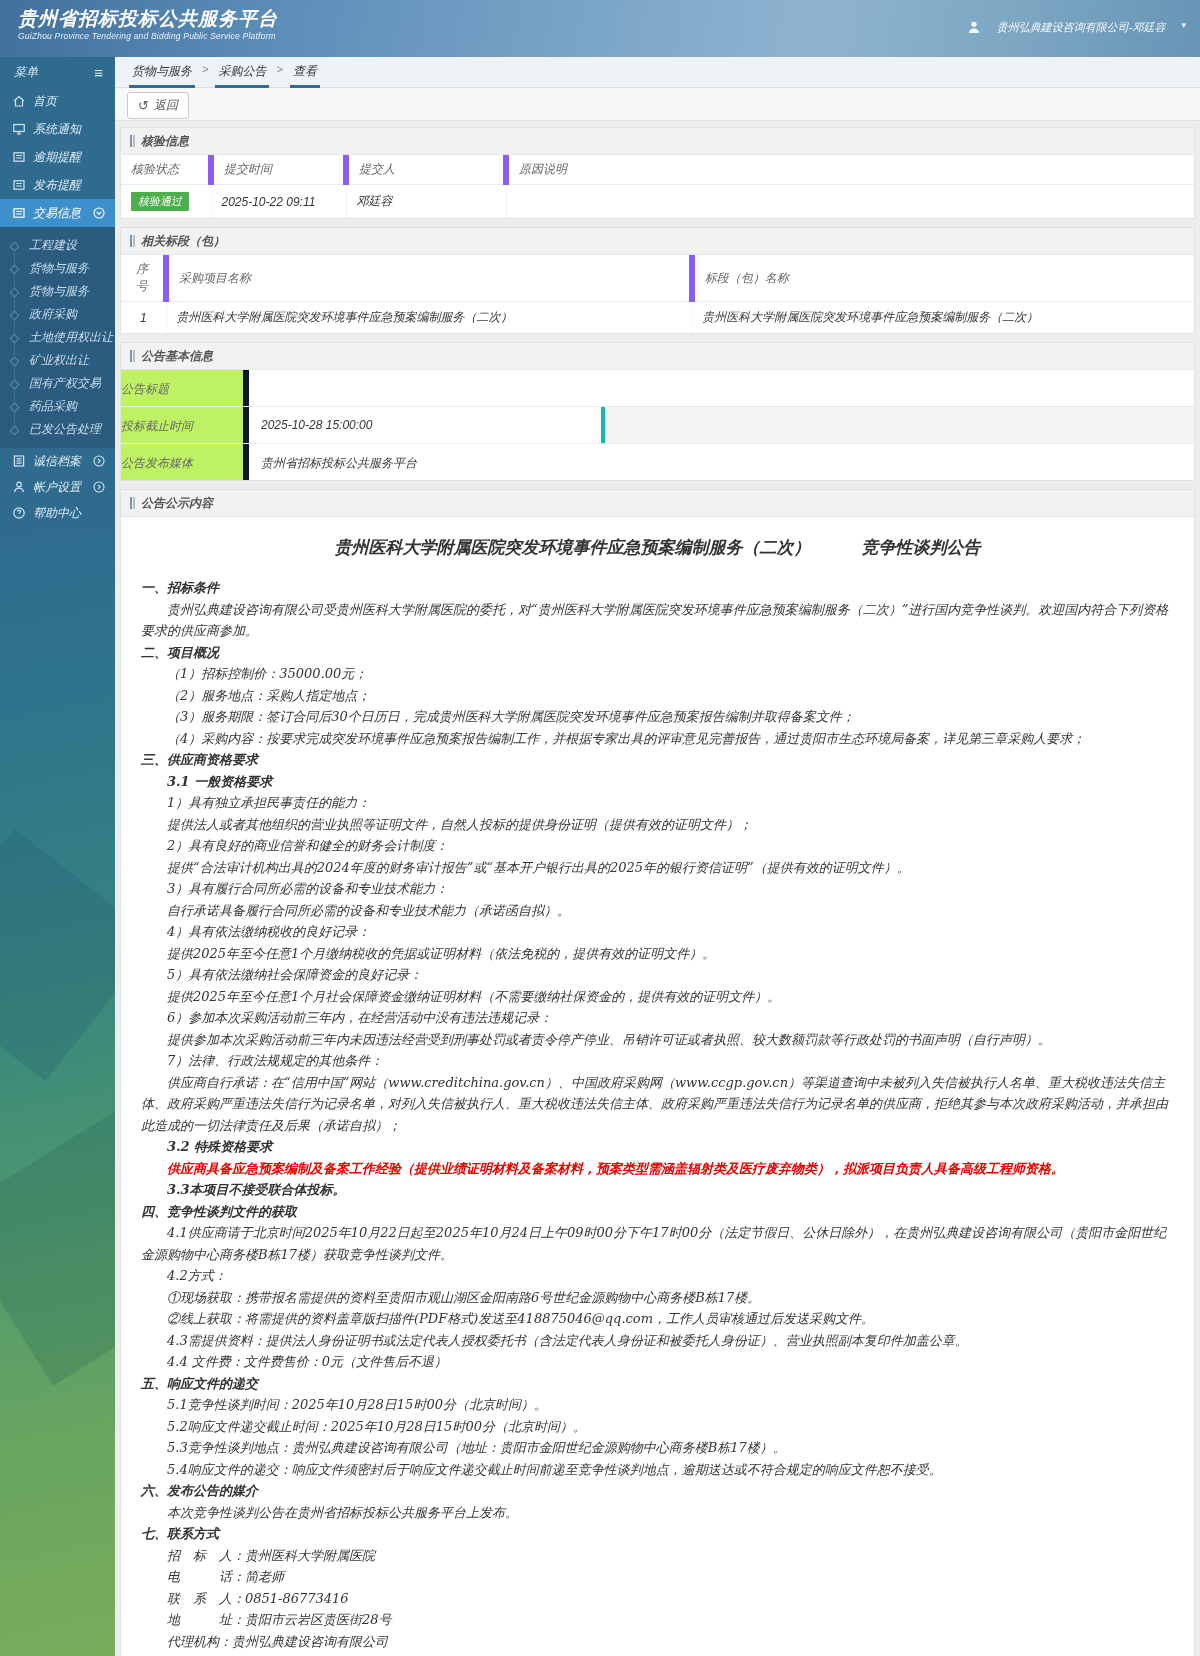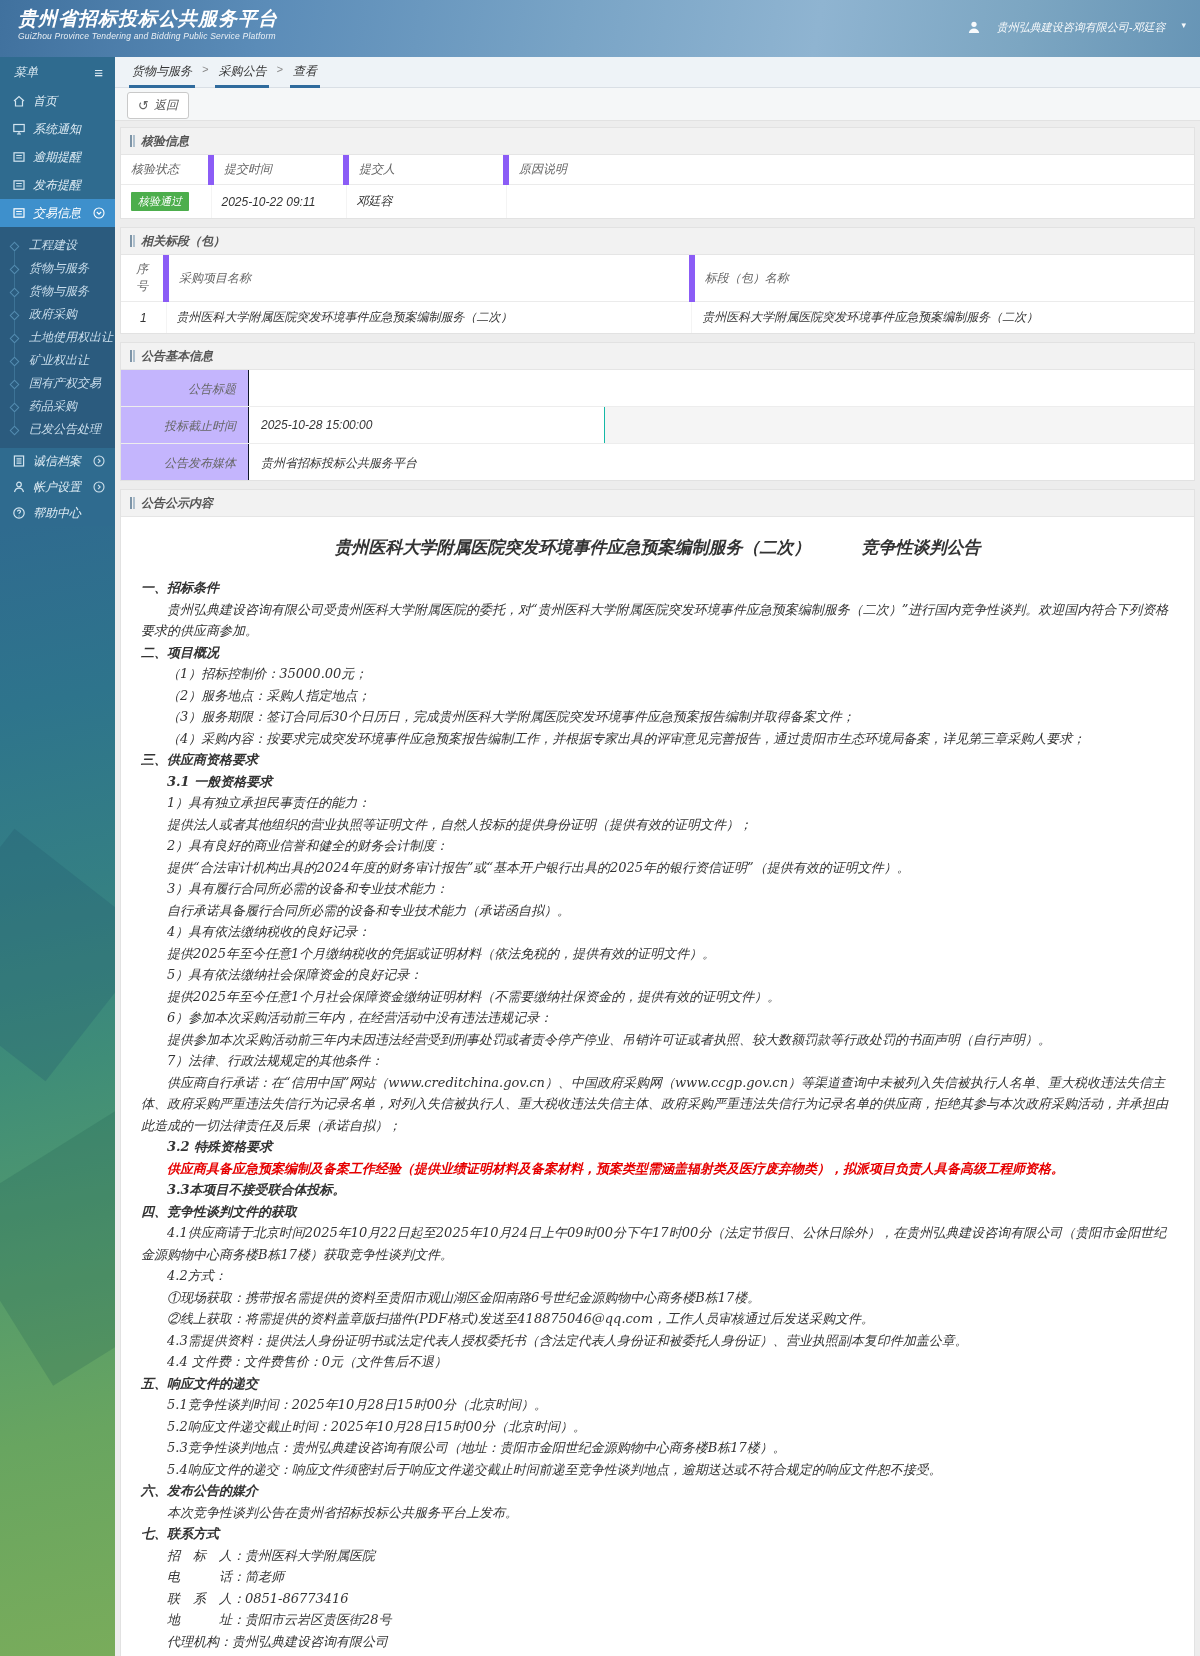--- a/index.html
+++ b/index.html
@@ -59,25 +59,25 @@
 
   table{width:100%;border-collapse:collapse;font-size:12px;table-layout:fixed;}
   th{text-align:left;font-weight:normal;color:#666;padding:6px 10px;border-bottom:1px solid #ebebeb;border-right:6px solid #8b5cf6;}
   td{padding:7px 10px;color:#333;border-right:1px solid #f4f4f4;}
   th:last-child,td:last-child{border-right:none;}
   .col-center{text-align:center;}
   .badge{display:inline-block;background:#4cae4c;color:#fff;font-size:11px;padding:2px 7px;border-radius:1px;}
 
   .info-row{display:flex;border-bottom:1px solid #ededed;min-height:36px;font-size:12px;}
   .info-row:last-child{border-bottom:none;}
-  .info-label{width:128px;flex:0 0 128px;background:#c4b5fd;color:#666;text-align:right;
-    padding:11px 12px 0 0;box-sizing:border-box;border-right:1px solid #0f172a;}
+  .info-label{width:128px;flex:0 0 128px;background:#bef264;color:#666;text-align:left;
+    padding:11px 12px 0 0;box-sizing:border-box;border-right:6px solid #0f172a;}
   .info-value{flex:1;padding:11px 12px 0;color:#333;min-width:0;}
   .info-value.boxed{background:#f5f5f5;padding:0;}
-  .white-box{width:356px;height:100%;box-sizing:border-box;background:#fff;border-right:1px solid #14b8a6;
+  .white-box{width:356px;height:100%;box-sizing:border-box;background:#fff;border-right:4px solid #14b8a6;
     padding:11px 12px 0;}
 
   .doc{padding:6px 20px 24px;font-family:"DejaVu Serif","Liberation Serif",serif;
     font-size:13px;line-height:21.5px;color:#333;}
   .doc-title{text-align:center;font-weight:bold;font-size:17px;line-height:24px;margin:12px 0 18px;}
   .doc p{margin:0;text-indent:2em;}
   .doc p.h{text-indent:0;font-weight:bold;}
   .doc p.sub{font-weight:bold;}
   .doc p.red{font-weight:bold;color:#e60000;}
 </style>

